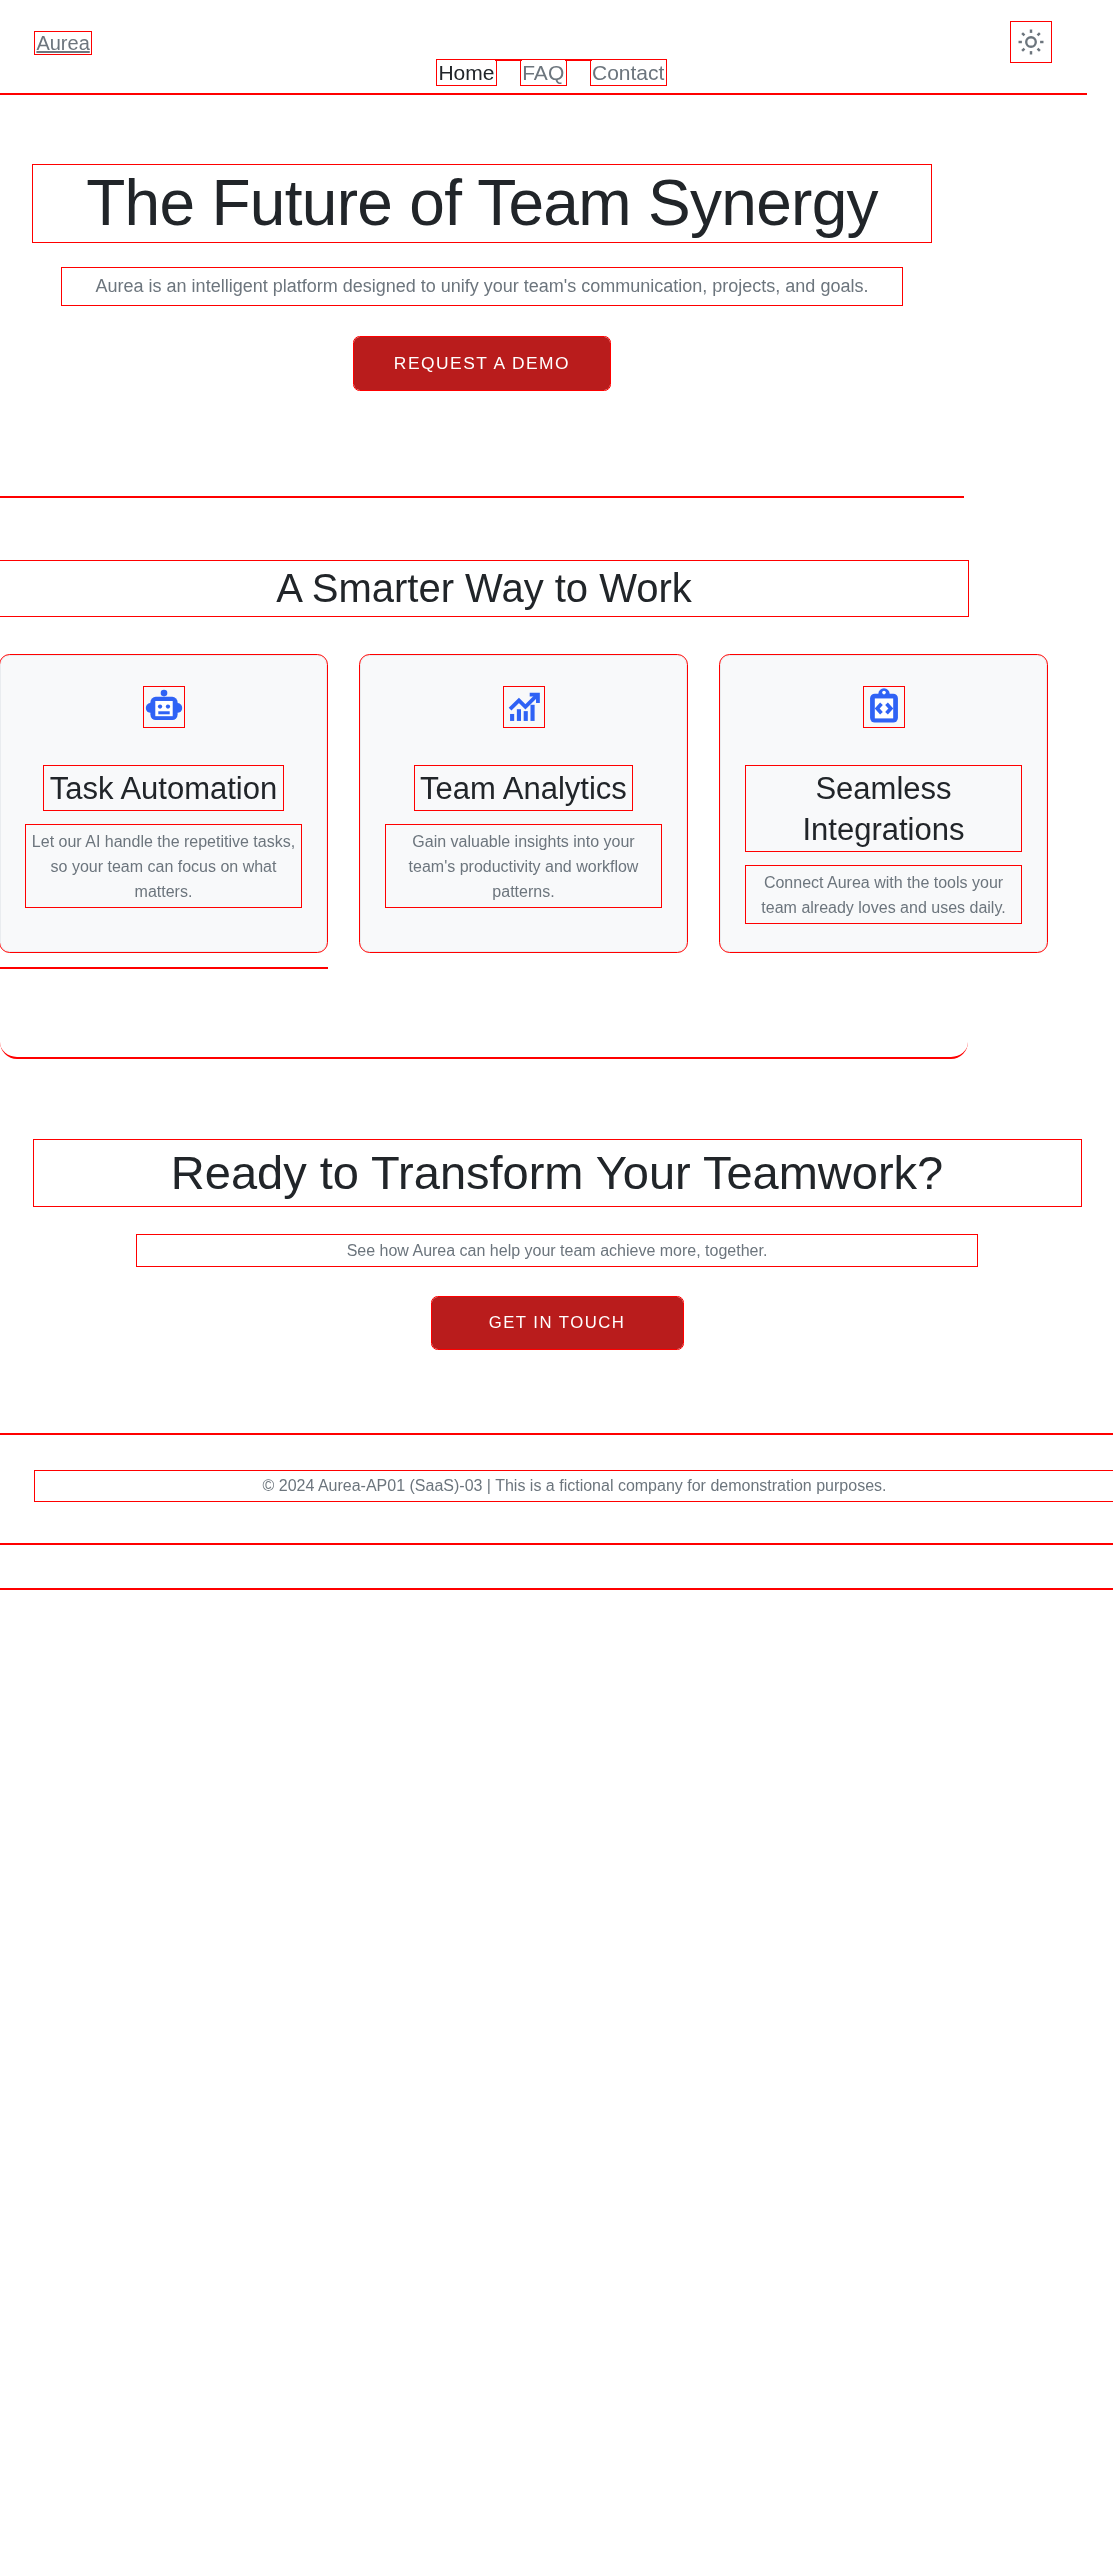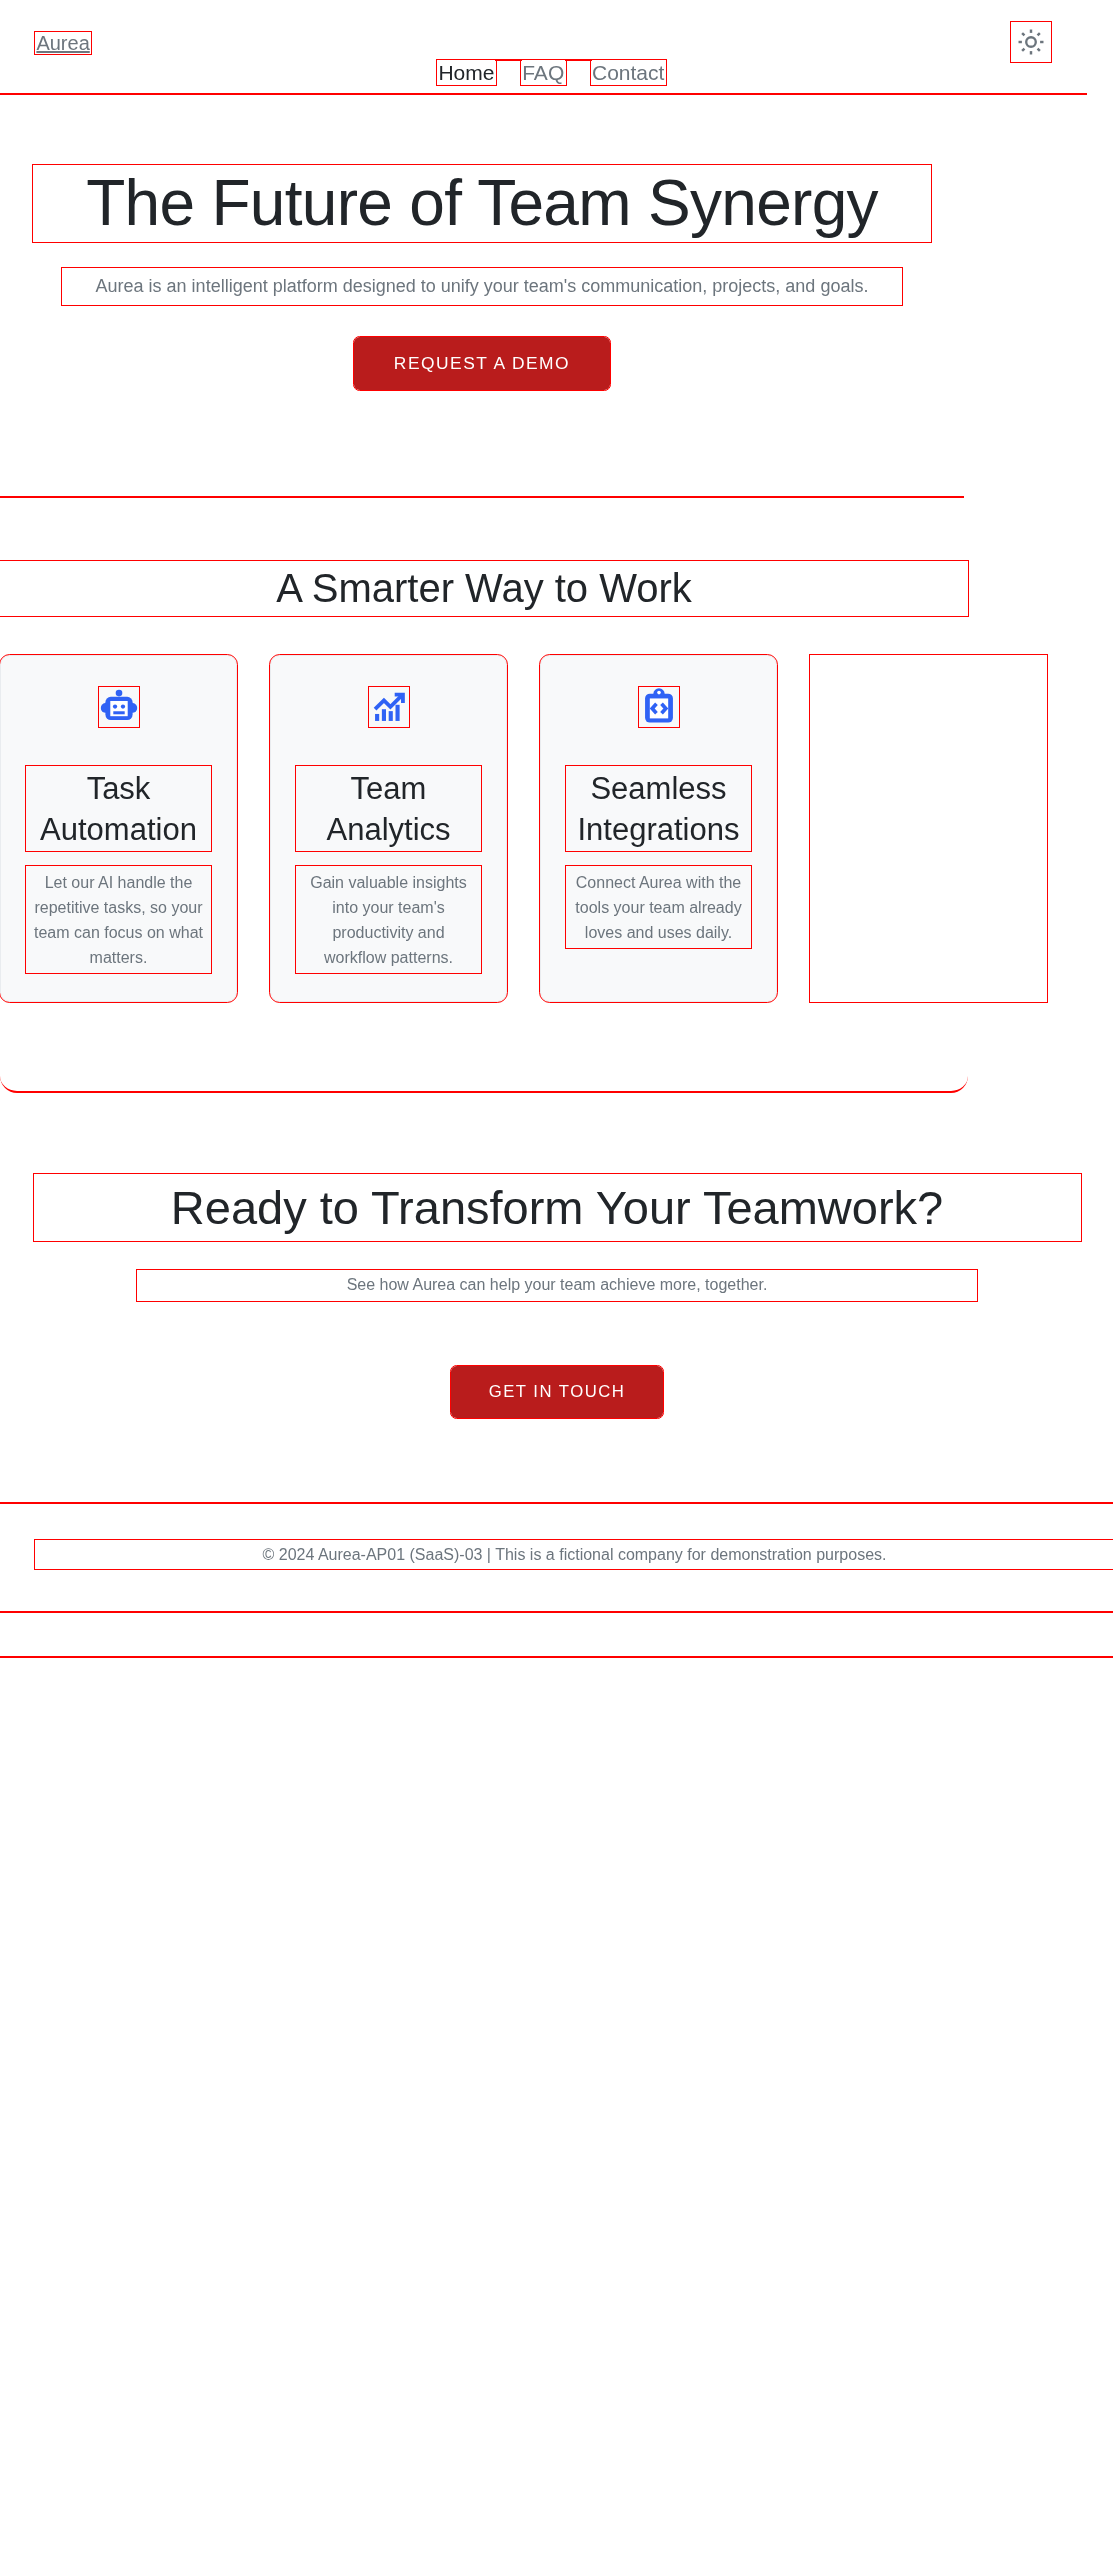--- a/index.html
+++ b/index.html
@@ -116,21 +116,21 @@
     font-size: 40px;
     line-height: 50px;
     font-weight: 400;
     color: #212529;
     padding: 2.8px 0;
   }
   #features-grid {
     width: 1047px;
     margin: 39px auto 0 auto;
     display: grid;
-    grid-template-columns: 1fr 1fr 1fr 1fr;
+    grid-template-columns: 1fr 1fr 1fr;
     column-gap: 33px;
     row-gap: 15.3px;
   }
   .feature-card {
     background: #f8f9fa;
     border: 0.7px solid #e9ecef;
     border-radius: 9.7px;
     padding: 31px 25px 28px 25px;
     text-align: center;
     display: flex;
@@ -179,21 +179,21 @@
   }
   #cta-sub-wrap { margin-top: 29px; display: flex; justify-content: center; }
   #cta-sub {
     width: 840px;
     font-size: 16px;
     line-height: 24px;
     color: #6c757d;
     padding: 3.5px 7px;
   }
   #cta-button-wrap { margin-top: 31px; display: flex; justify-content: center; }
-  #get-in-touch-button { width: 212px; height: 52px; font-size: 16.7px; letter-spacing: 1.5px; margin-top: 34px; }
+  #get-in-touch-button { width: 251px; height: 52px; font-size: 16.7px; letter-spacing: 1.5px; }
 
   
   #site-footer {
     width: 1114px;
     padding: 36px 0 42px 0;
     display: flex;
     justify-content: flex-end;
     border-bottom: 2.8px solid #ff0000;
   }
   #footer-text {

